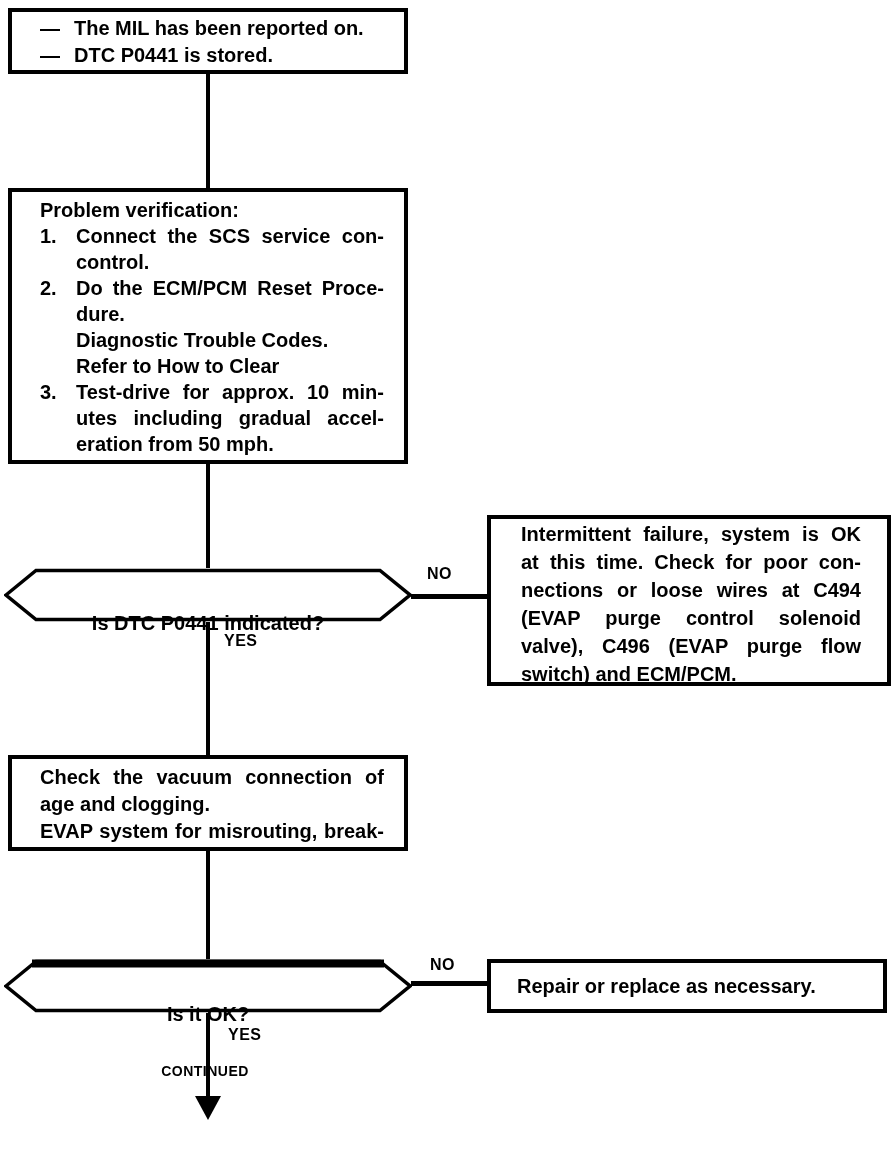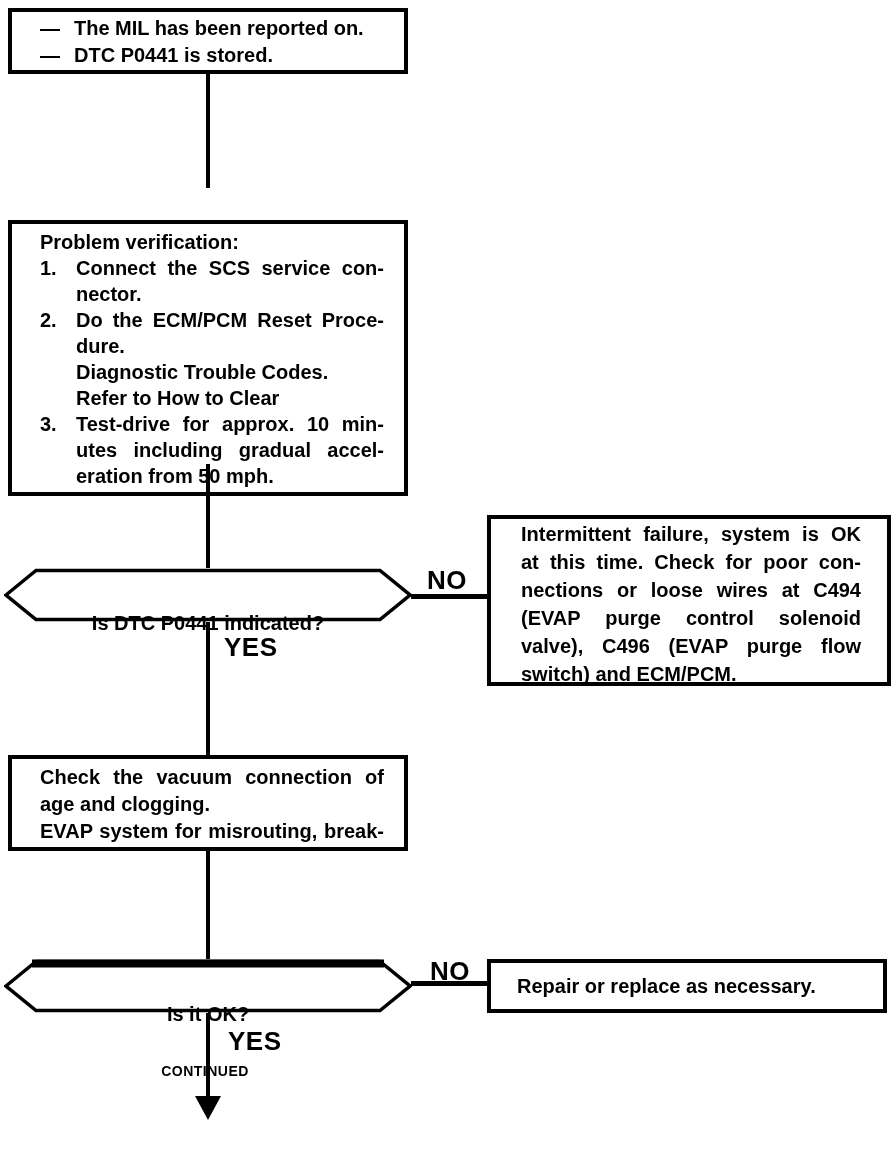--- a/index.html
+++ b/index.html
@@ -29,29 +29,29 @@
     width: 4px;
     background: #000;
   }
   .hline {
     position: absolute;
     height: 5px;
     background: #000;
   }
   .branch-label {
     position: absolute;
-    font-size: 26px;
+    font-size: 16px;
     letter-spacing: 0.5px;
   }
   
   #start-box { left: 8px; top: 8px; width: 400px; height: 66px; padding: 3px 10px 0 28px; }
   .dash-row { display: flex; line-height: 27px; }
   .dash-row .dash { width: 34px; flex: 0 0 34px; }
   
-  #verify-box { left: 8px; top: 188px; width: 400px; height: 276px; padding: 5px 20px 0 28px; line-height: 26px; margin-top: 32px; }
+  #verify-box { left: 8px; top: 188px; width: 400px; height: 276px; padding: 5px 20px 0 28px; line-height: 26px; }
   .num-row { display: flex; }
   .num-row .num { width: 36px; flex: 0 0 36px; }
   .num-row .itext { flex: 1; }
   
   .ln { display: block; }
   .jl { text-align: justify; text-align-last: justify; }
   
   .hex {
     position: absolute;
     width: 408px;
@@ -121,21 +121,21 @@
   </div>
 
   <div class="vline" id="conn-1"></div>
 
   <div class="box" id="verify-box">
     <div class="ln">Problem verification:</div>
     <div class="num-row">
       <span class="num">1.</span>
       <span class="itext">
         <span class="ln jl">Connect the SCS service con-</span>
-        <span class="ln">nector.</span>
+        <span class="ln">control.</span>
       </span>
     </div>
     <div class="num-row">
       <span class="num">2.</span>
       <span class="itext">
         <span class="ln jl">Do the ECM/PCM Reset Proce-</span>
         <span class="ln">dure.</span>
         <span class="ln">Diagnostic Trouble Codes.</span>
         <span class="ln">Refer to How to Clear</span>
       </span>

